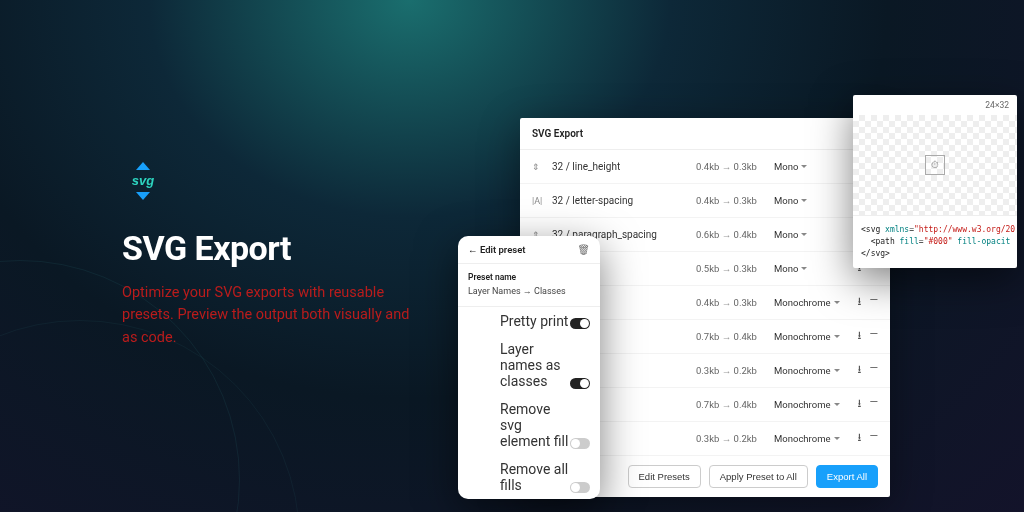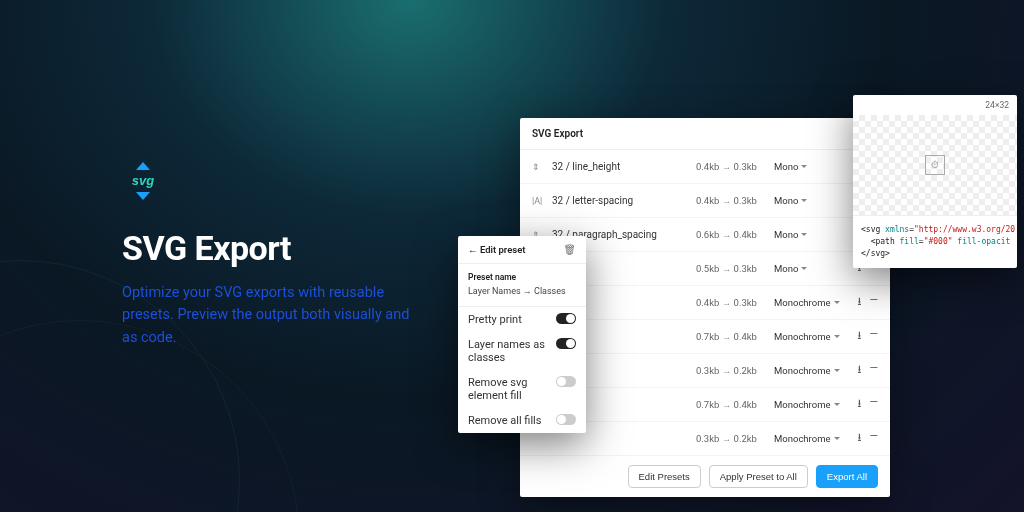--- a/index.html
+++ b/index.html
@@ -6,21 +6,21 @@
 body {
   width: 1024px; height: 512px;
   font-family: -apple-system, BlinkMacSystemFont, "Segoe UI", Roboto, sans-serif;
   background: radial-gradient(ellipse at 40% 0%, #1a6e6e 0%, #0d2838 30%, #0a1824 55%, #13132a 100%);
   position: relative; overflow: hidden; color: #fff;
 }
 .hero { position: absolute; left: 122px; top: 160px; width: 290px; }
 .logo { margin-bottom: 22px; }
 .logo svg { width: 42px; height: 42px; }
 .title { font-size: 34px; font-weight: 700; letter-spacing: -0.5px; margin-bottom: 14px; }
-.subtitle { font-size: 14.5px; line-height: 1.55; color: #1d4ed8; font-weight: 400; }
+.subtitle { font-size: 14.5px; line-height: 1.55; color: #b91c1c; font-weight: 400; }
 
 
 .panel-main {
   position: absolute; left: 520px; top: 118px; width: 370px;
   background: #fff; color: #333; font-size: 10px;
   border-radius: 2px; box-shadow: 0 10px 40px rgba(0,0,0,0.4);
 }
 .panel-header { padding: 10px 12px; font-size: 10px; font-weight: 600; color: #222; border-bottom: 1px solid #eee; }
 .row { display: flex; align-items: center; padding: 7px 12px; border-bottom: 1px solid #f3f3f3; }
 .row .ic { width: 14px; color: #888; font-size: 9px; }
@@ -30,31 +30,31 @@
 .row .pr { width: 70px; color: #333; font-size: 9.5px; display: flex; align-items: center; gap: 3px; }
 .row .pr::after { content: ''; border: 3px solid transparent; border-top-color: #888; margin-top: 2px; }
 .row .act { width: 34px; display: flex; gap: 8px; justify-content: flex-end; color: #555; }
 .row .act .dl, .row .act .mn { font-size: 11px; cursor: pointer; }
 .panel-footer { display: flex; gap: 8px; justify-content: flex-end; padding: 9px 12px; }
 .btn { border: 1px solid #ccc; background: #fff; border-radius: 4px; padding: 5px 10px; font-size: 9.5px; cursor: pointer; color: #333; }
 .btn.primary { background: #18a0fb; border-color: #18a0fb; color: #fff; font-weight: 500; }
 
 
 .panel-preset {
-  position: absolute; left: 458px; top: 236px; width: 128px;
+  position: absolute; left: 458px; top: 236px; width: 142px;
   background: #fff; color: #222; font-size: 9px;
-  border-radius: 2px; box-shadow: 0 12px 40px rgba(0,0,0,0.5);
+  border-radius: 10px; box-shadow: 0 12px 40px rgba(0,0,0,0.5);
 }
 .preset-head { display: flex; align-items: center; padding: 8px 10px; border-bottom: 1px solid #eee; }
 .preset-head .back { font-size: 9.5px; font-weight: 600; cursor: pointer; }
 .preset-head .back::before { content: '← '; }
 .preset-head .trash { margin-left: auto; cursor: pointer; font-size: 10px; color: #666; }
 .preset-section { padding: 8px 10px 4px; font-size: 8.5px; font-weight: 600; color: #222; }
 .preset-val { padding: 0 10px 10px; font-size: 9px; color: #444; border-bottom: 1px solid #eee; }
-.toggle-row { display: flex; align-items: flex-start; padding: 6px 10px; font-size: 11px; color: #333; }
+.toggle-row { display: flex; align-items: flex-end; padding: 6px 10px; font-size: 14px; color: #333; margin-left: 32px; }
 .toggle-row .lbl { flex: 1; }
 .toggle { width: 20px; height: 11px; border-radius: 6px; background: #ccc; position: relative; }
 .toggle::after { content: ''; position: absolute; width: 9px; height: 9px; background: #fff; border-radius: 50%; top: 1px; left: 1px; transition: none; }
 .toggle.on { background: #222; }
 .toggle.on::after { left: 10px; }
 
 
 .panel-preview {
   position: absolute; left: 853px; top: 95px; width: 164px;
   background: #fff; color: #222; font-size: 9px;

